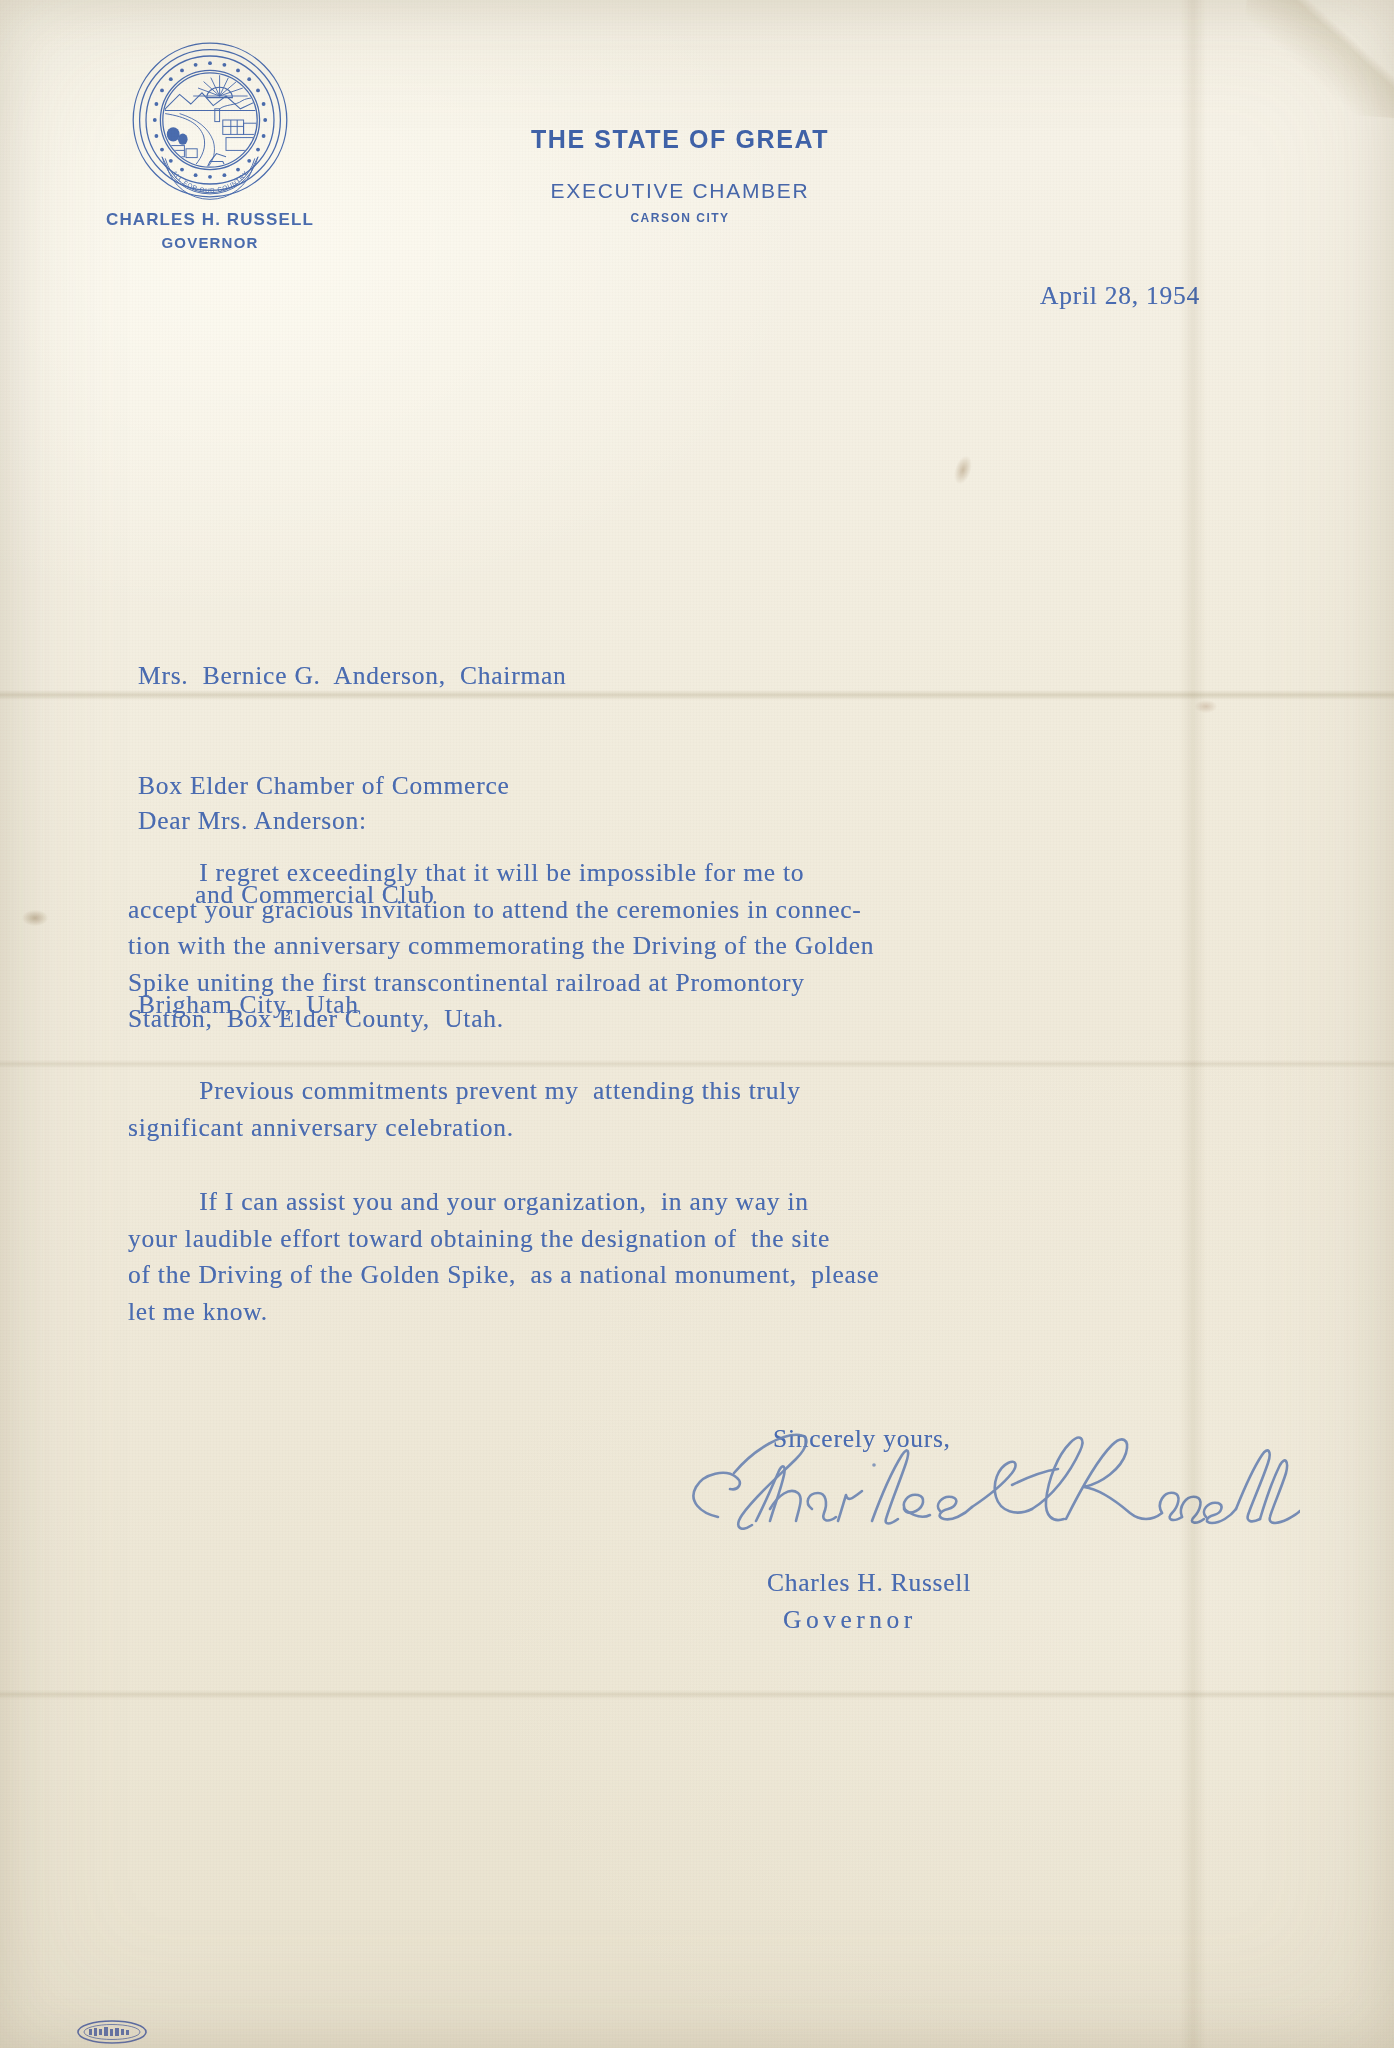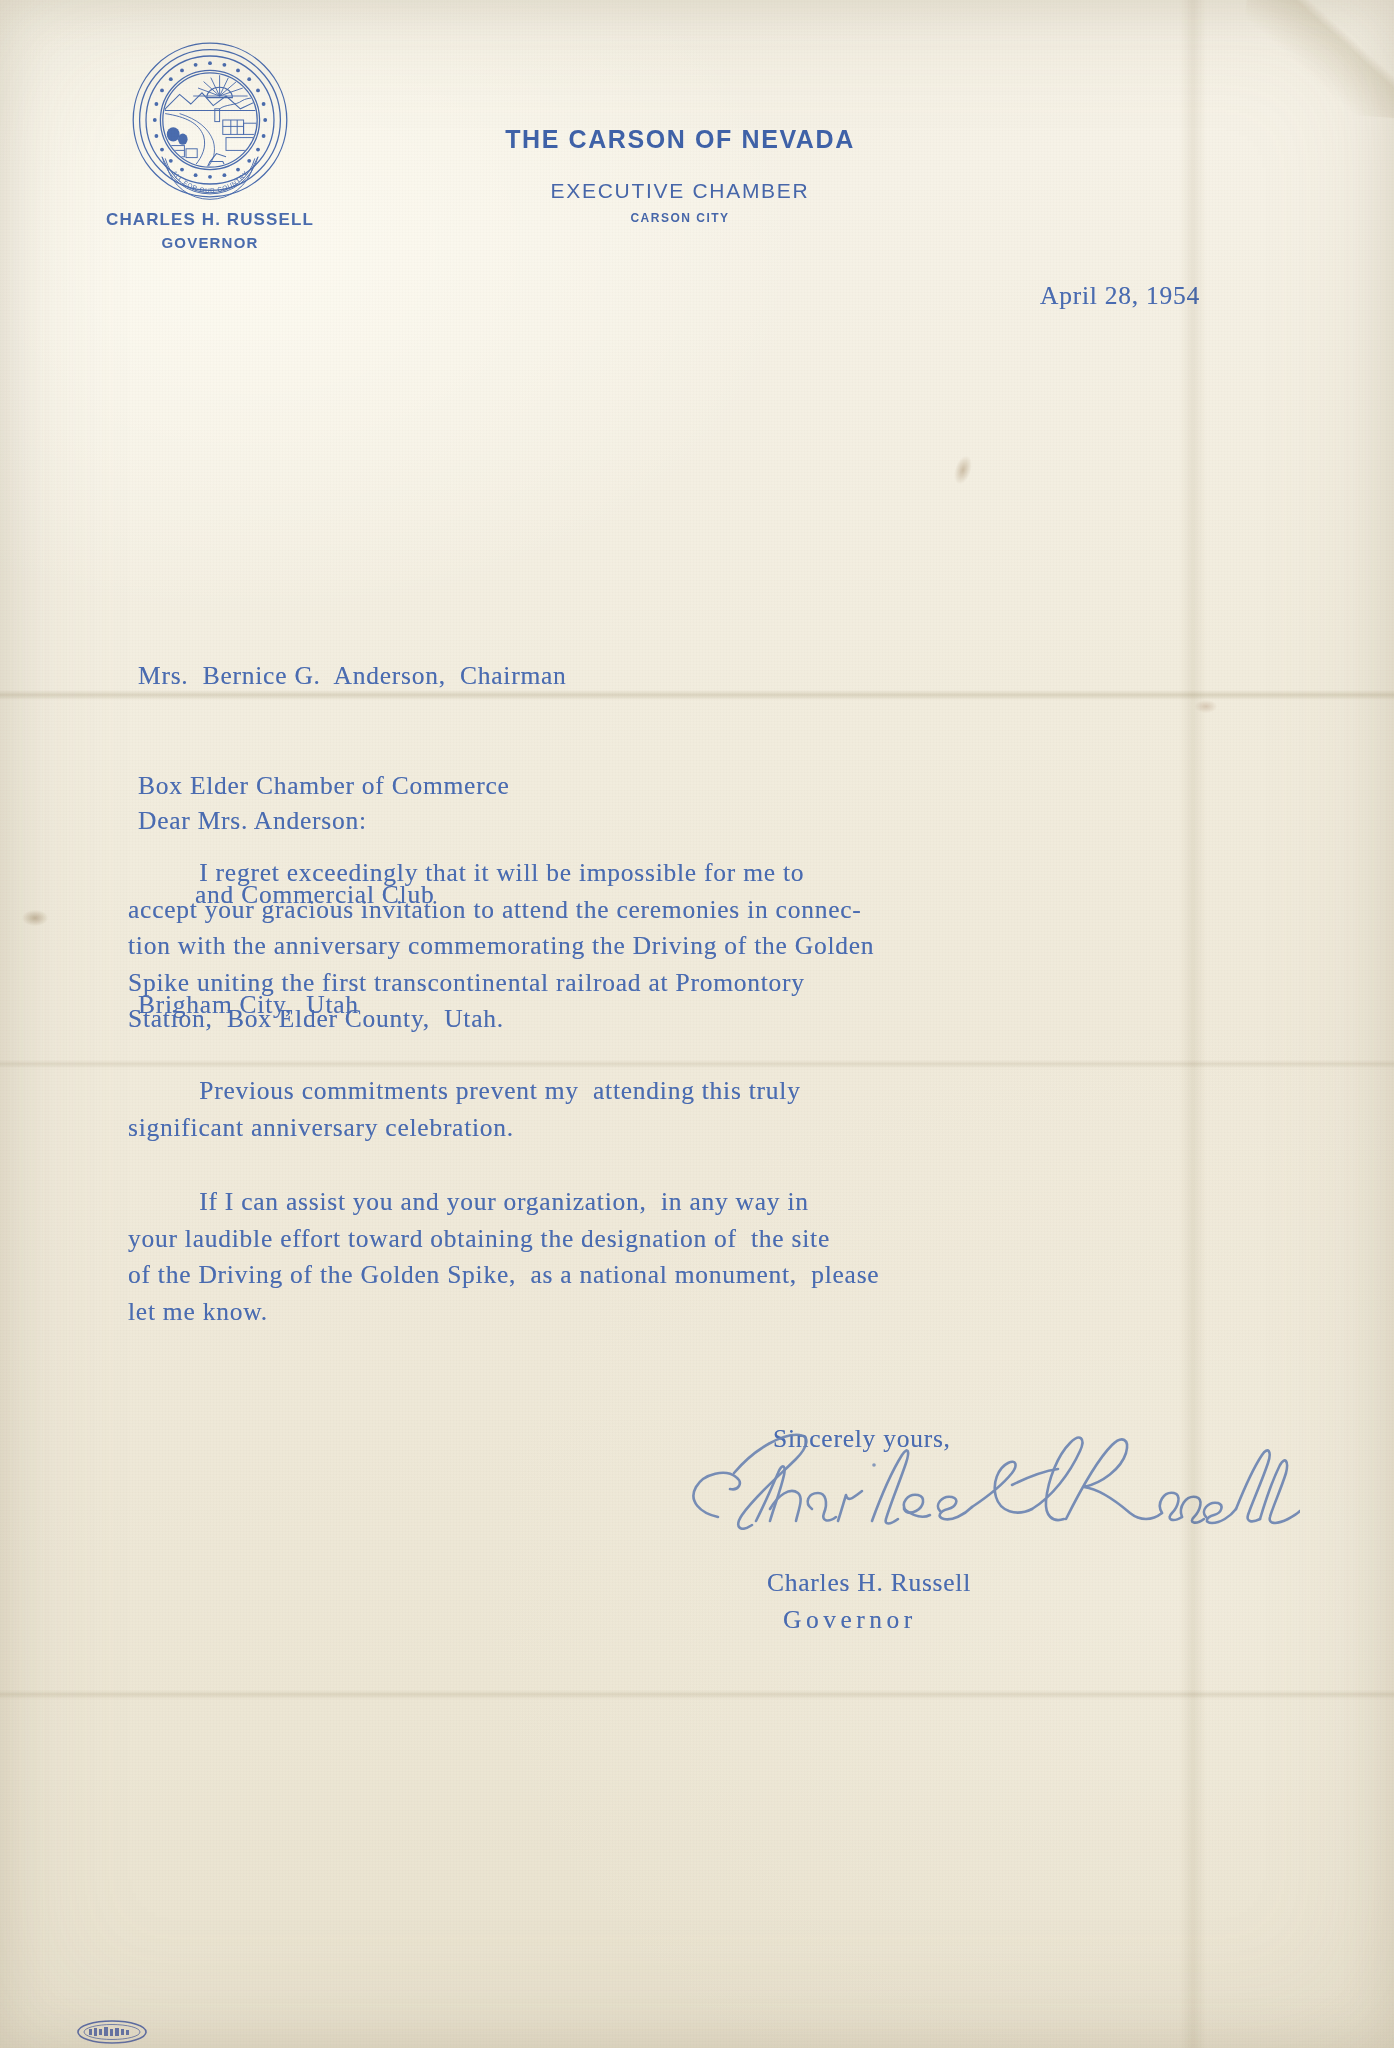--- a/index.html
+++ b/index.html
@@ -294,21 +294,21 @@
         <text font-family="Liberation Sans, sans-serif" font-size="8" fill="#4a6cae" letter-spacing="0.9" text-anchor="middle">
           <textPath href="#mottoArc" startOffset="50%">ALL FOR OUR COUNTRY</textPath>
         </text>
       </svg>
 
       <div class="seal-name">CHARLES H. RUSSELL</div>
       <div class="seal-title"><span>GOVERNOR</span></div>
     </div>
 
     <div class="head-center">
-      <div class="head-line1">THE CARSON OF NEVADA</div>
+      <div class="head-line1">THE STATE OF GREAT</div>
       <div class="head-line2">EXECUTIVE CHAMBER</div>
       <div class="head-line3">CARSON CITY</div>
     </div>
   </div>
 
   <div class="date tw">April 28, 1954</div>
 
   <div class="address tw">
     <div class="line">Mrs.  Bernice G.  Anderson,  Chairman</div>
     <div class="line">Box Elder Chamber of Commerce</div>

